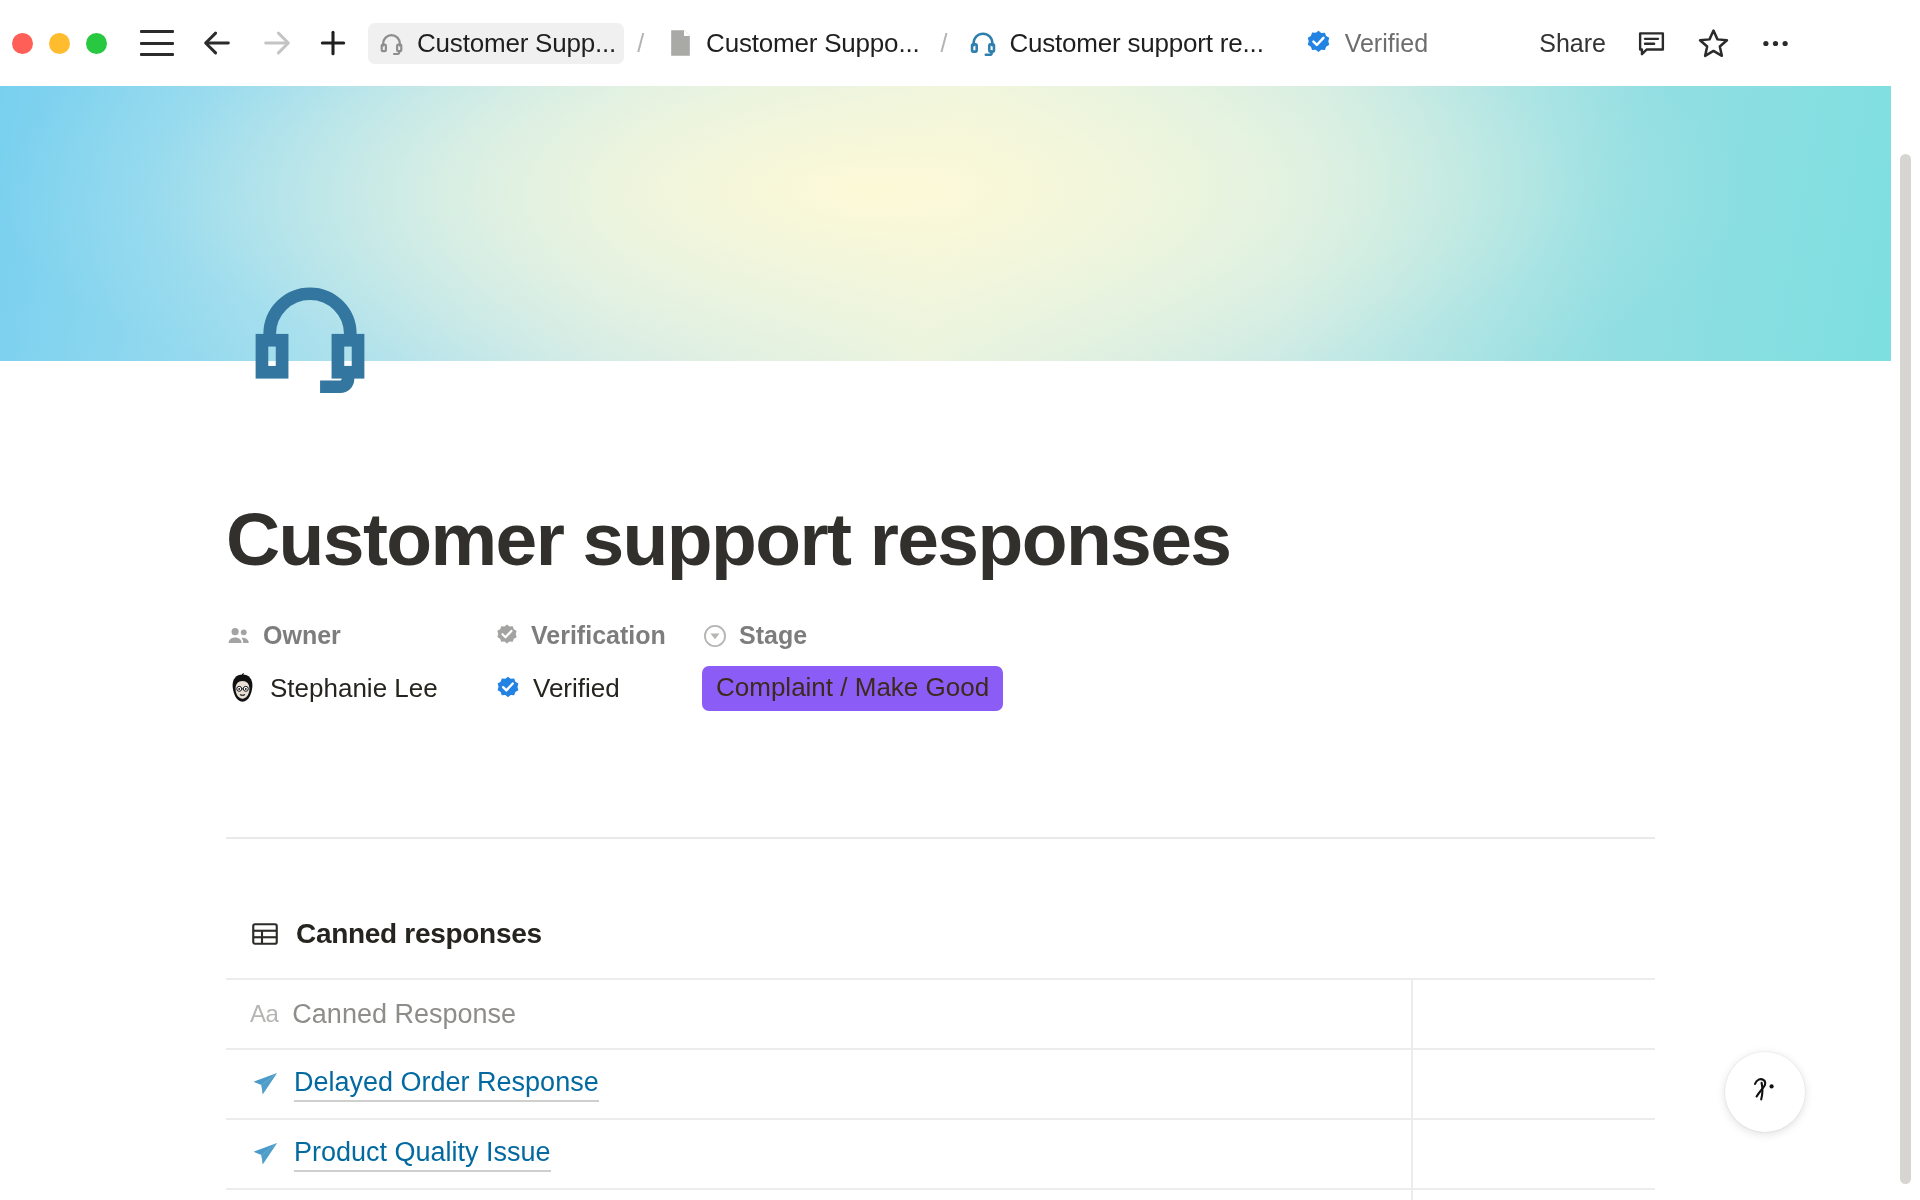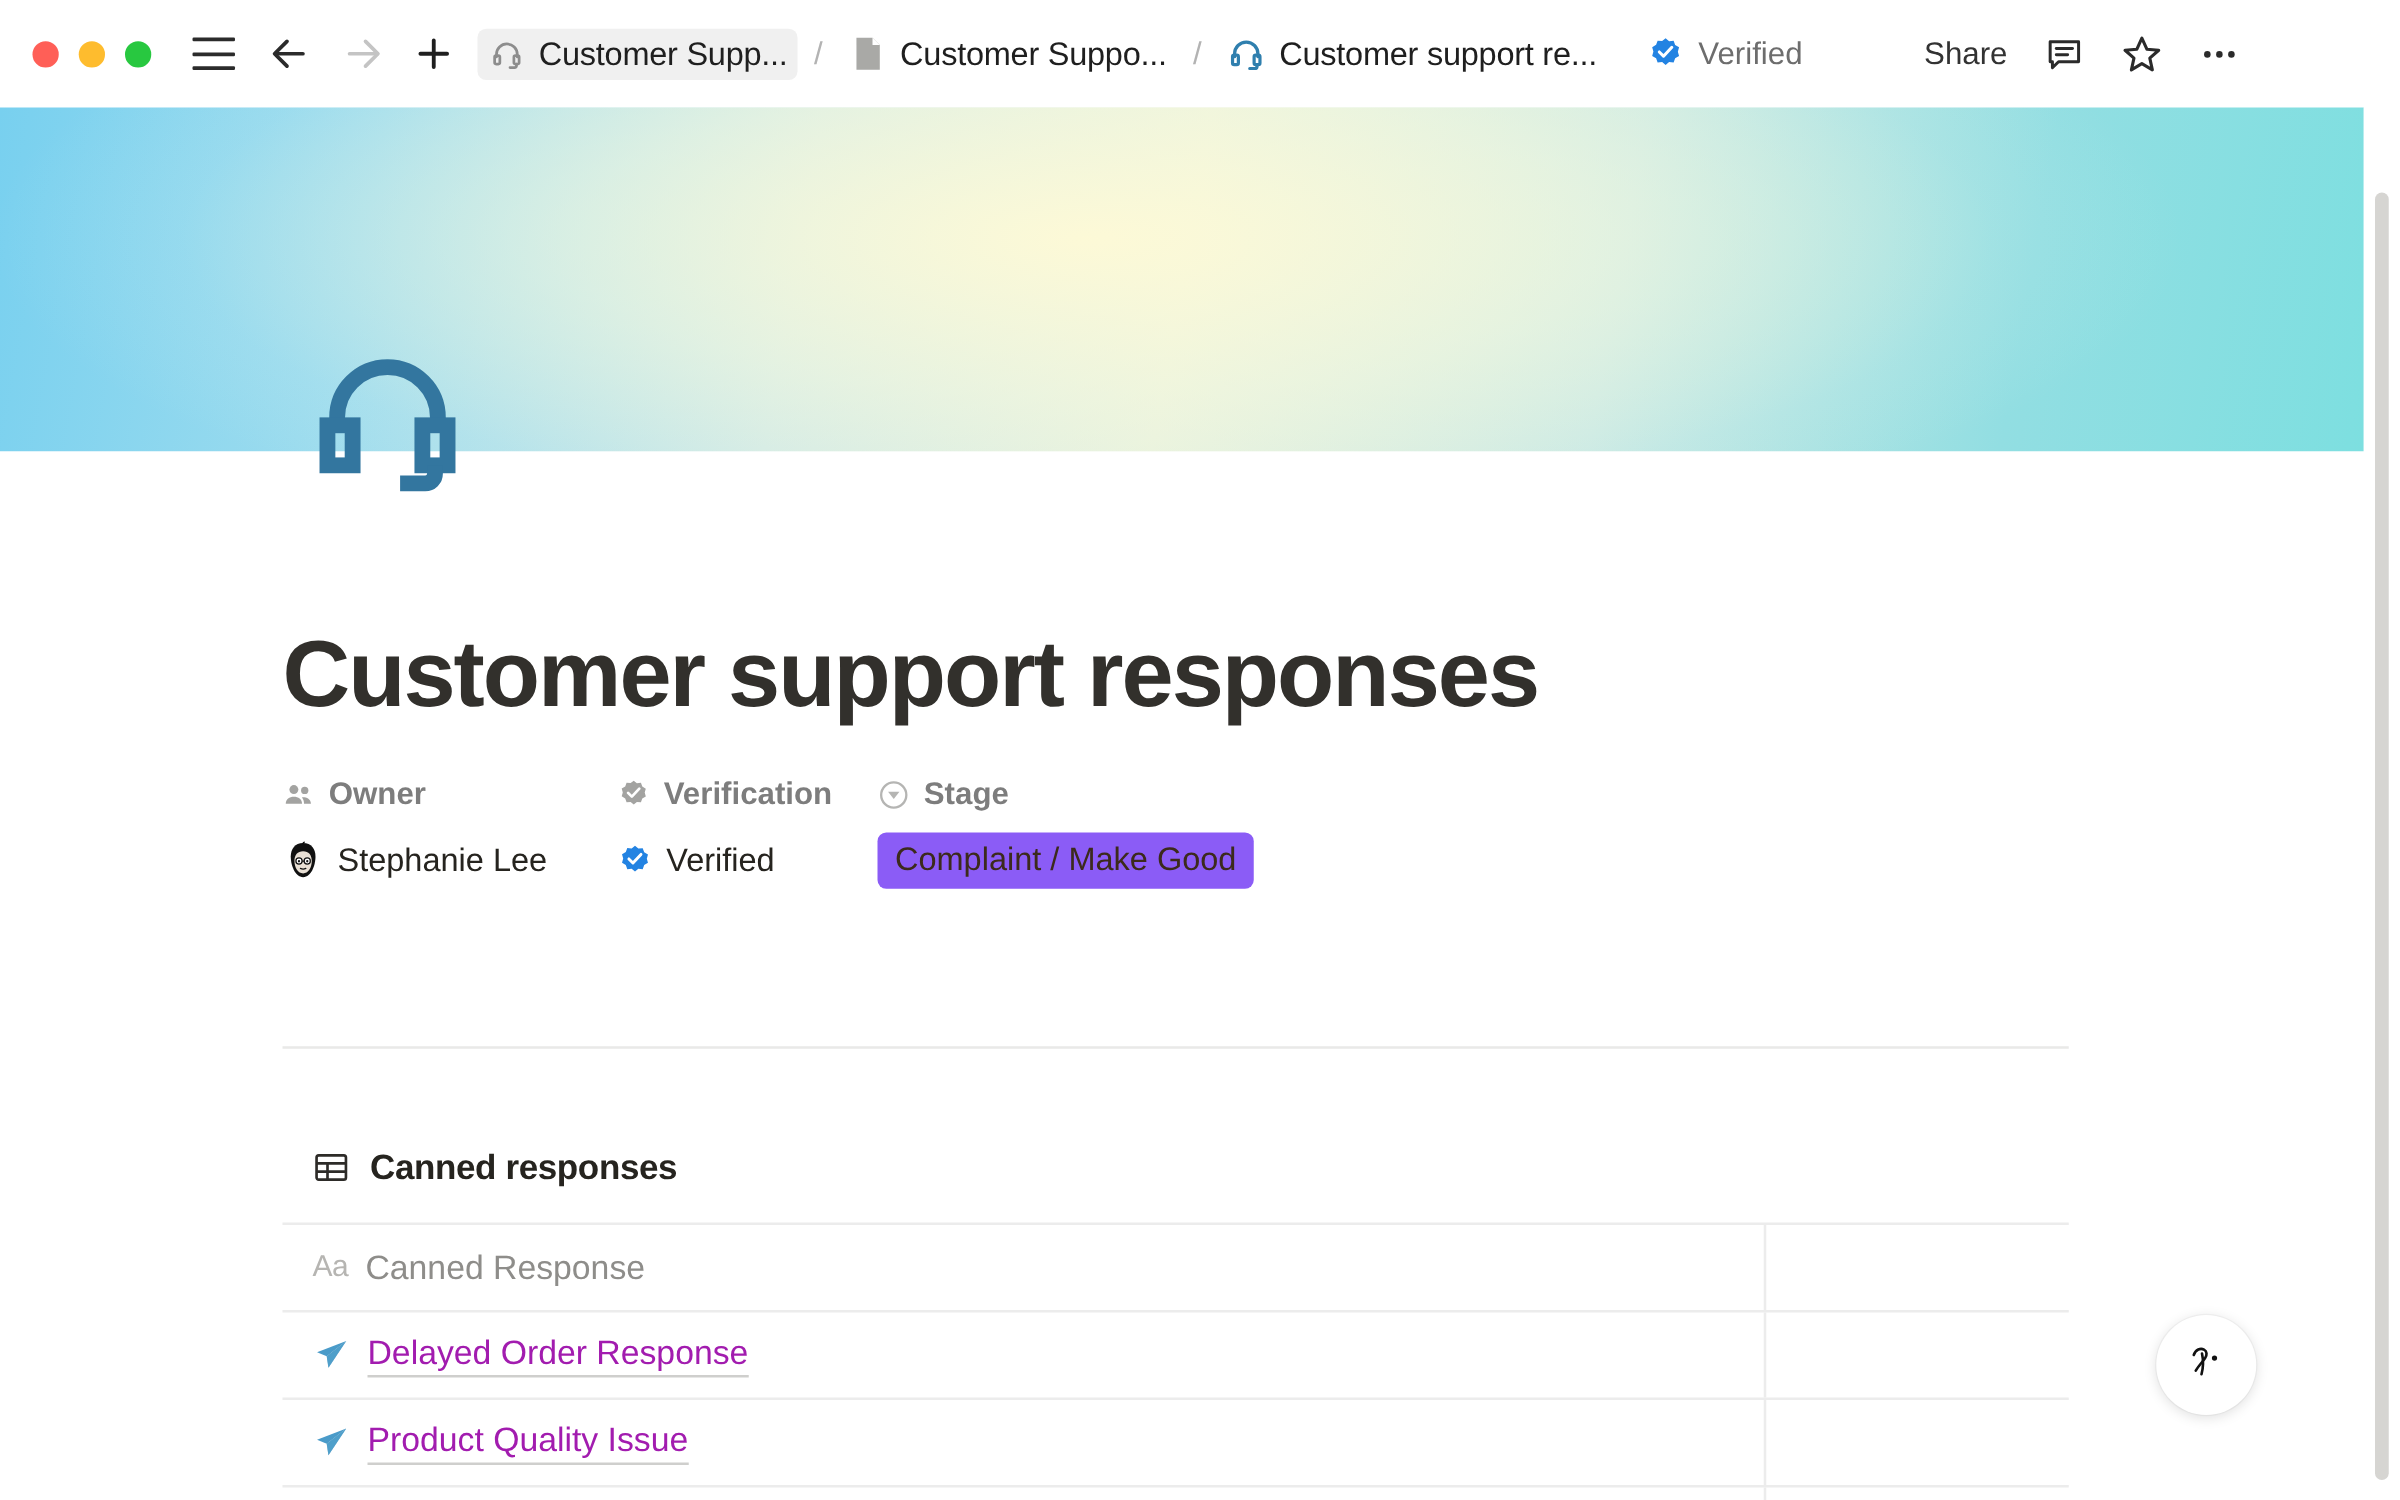--- a/index.html
+++ b/index.html
@@ -14,21 +14,21 @@
 
   
   .titlebar {
     position: absolute;
     top: 0; left: 0;
     width: 1836px;
     height: 86px;
     background: #ffffff;
     display: flex;
     align-items: center;
-    padding-left: 26px;
+    padding-left: 12px;
   }
   .traffic {
     display: flex;
     align-items: center;
     gap: 16px;
   }
   .dot {
     width: 21px; height: 21px;
     border-radius: 50%;
     display: block;
@@ -254,21 +254,21 @@
     color: #8e8d8a;
   }
   .aa {
     font-size: 24px;
     color: #b6b5b2;
     font-weight: 500;
     letter-spacing: -0.5px;
   }
   .rowlink {
     font-size: 27px;
-    color: #a21caf;
+    color: #0369a1;
     border-bottom: 2px solid #cfcfcd;
     padding-bottom: 2px;
     cursor: pointer;
   }
 
   
   .fab {
     position: absolute;
     right: 86px;
     bottom: 68px;

